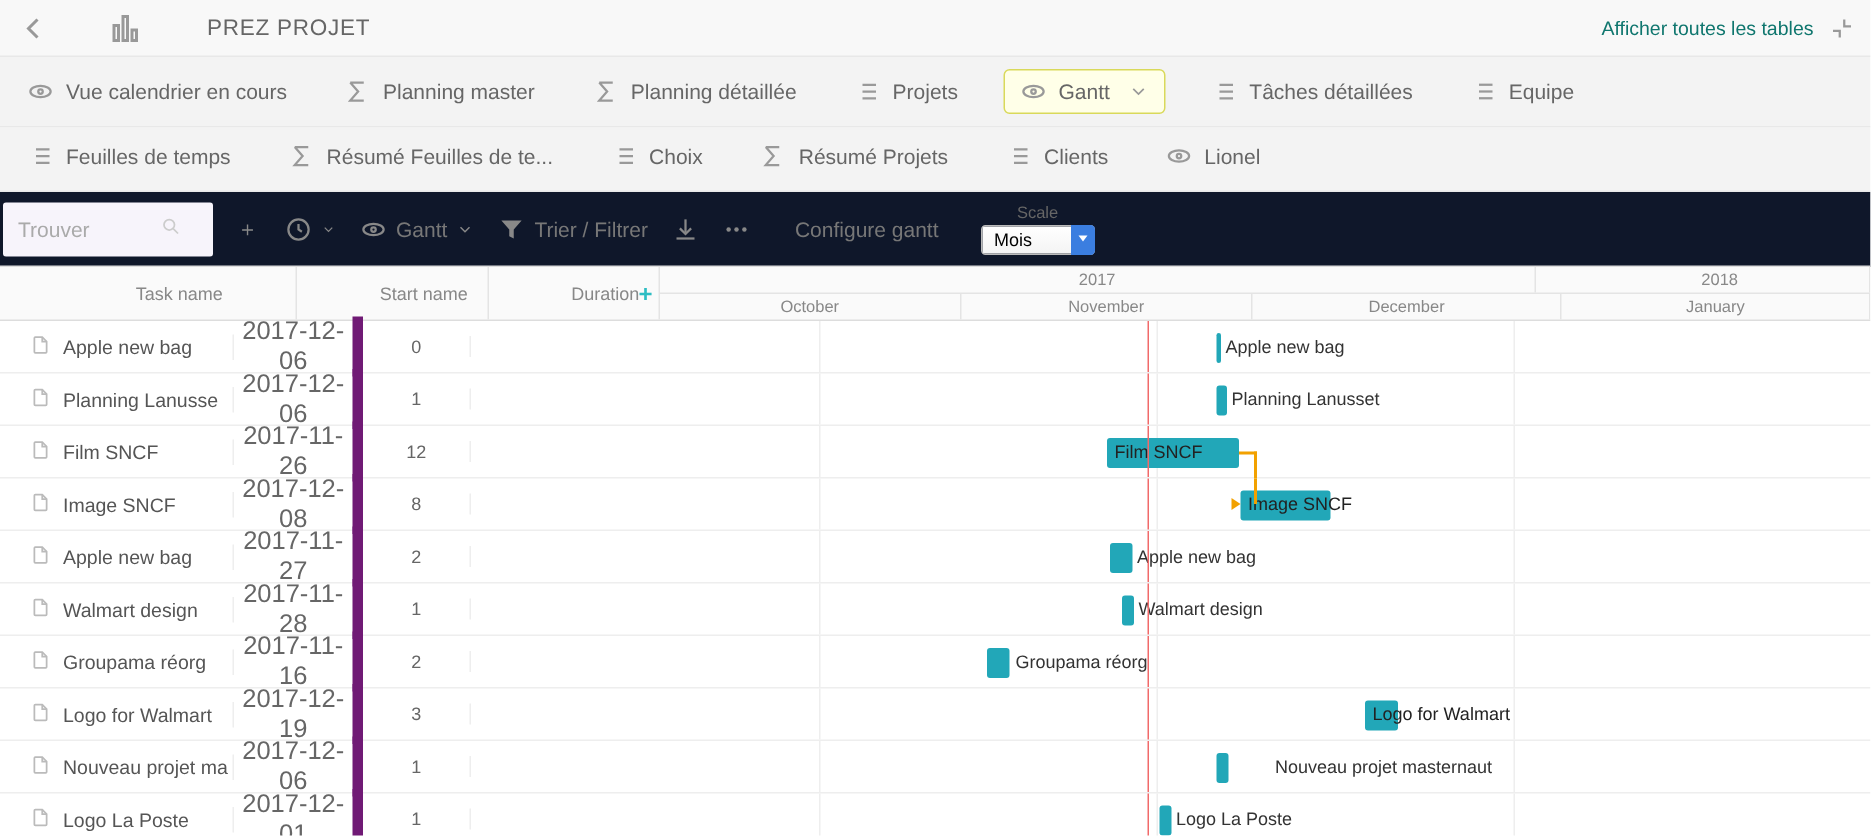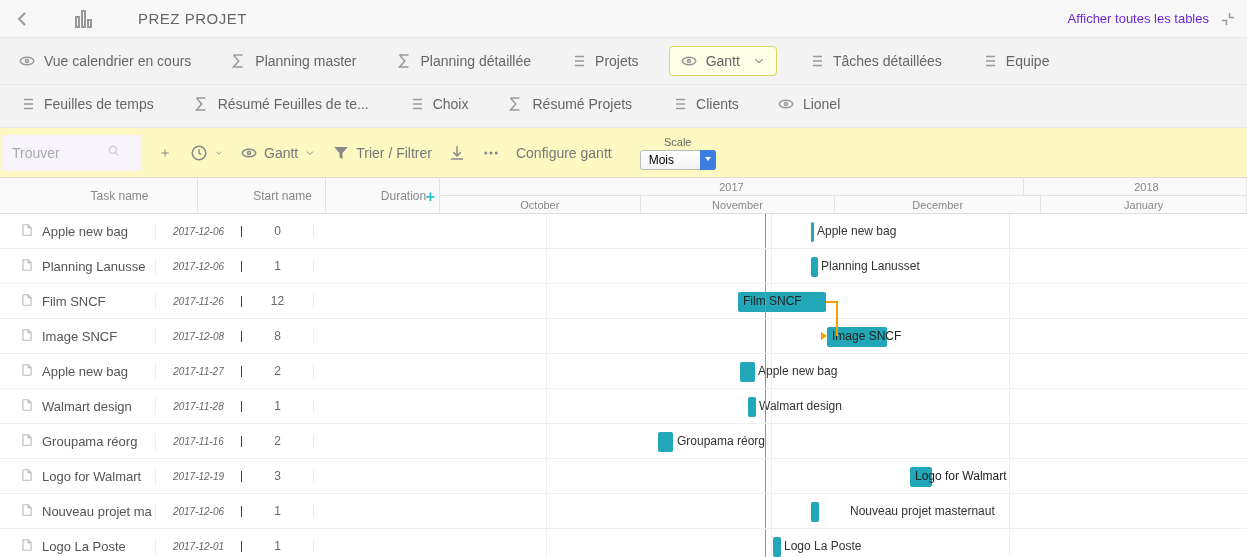--- a/index.html
+++ b/index.html
@@ -3,32 +3,32 @@
 <meta charset="utf-8">
 <style>
   * { box-sizing: border-box; margin: 0; padding: 0; }
   body { font-family: -apple-system, BlinkMacSystemFont, "Segoe UI", Arial, sans-serif; font-size: 13px; color: #555; background: #fff; width: 1247px; height: 557px; overflow: hidden; }
   
   
   .header { height: 38px; display: flex; align-items: center; padding: 15px 10px; background: #f8f8f8; border-bottom: 1px solid #e8e8e8; gap: 32px; }
   .back-btn { width: 24px; height: 24px; display: flex; align-items: center; justify-content: center; cursor: pointer; color: #999; margin-right: 6px; }
   .chart-ico { width: 24px; height: 24px; display: flex; align-items: center; justify-content: center; color: #999; margin-right: 10px; }
   .project-title { font-size: 15px; color: #666; font-weight: 400; letter-spacing: 0.5px; }
-  .header-right { margin-left: auto; display: flex; align-items: center; gap: 10px; color: #6d28d9; font-size: 13px; }
+  .header-right { margin-left: auto; display: flex; align-items: center; gap: 10px; color: #0f766e; font-size: 13px; }
   .collapse-icon { width: 18px; height: 18px; color: #999; }
   
   
   .tabs-bar { display: flex; align-items: center; flex-wrap: wrap; padding: 8px 10px; background: #f3f3f3; gap: 22px; border-bottom: 1px solid #e8e8e8; }
   .tab { display: flex; align-items: center; gap: 8px; padding: 6px 8px; color: #666; font-size: 14px; cursor: pointer; border-radius: 4px; }
   .tab .icon { color: #999; width: 18px; height: 18px; display: flex; align-items: center; justify-content: center; }
   .tab.active { border: 1px solid #d9d95a; background: #ffffe8; padding: 5px 10px; }
   .tab .chev { margin-left: 4px; }
   
   
-  .toolbar-wrap { display: flex; align-items: center; height: 50px; border-bottom: 1px solid #ddd; background: #fef9c3; }
+  .toolbar-wrap { display: flex; align-items: center; height: 50px; border-bottom: 1px solid #ddd; background: #0f172a; }
   .search-box { width: 140px; height: 36px; margin: 0 4px 0 2px; background: #f7f4fb; display: flex; align-items: center; padding: 0 10px; border-radius: 2px; }
   .search-box input { border: none; background: transparent; width: 95px; font-size: 14px; color: #999; outline: none; }
   .search-box input::placeholder { color: #aaa; }
   .search-box .sicon { color: #ccc; font-size: 14px; }
   .toolbar { display: flex; align-items: center; gap: 16px; padding-left: 10px; flex: 1; }
   .tbtn { display: flex; align-items: center; gap: 6px; color: #777; font-size: 14px; cursor: pointer; }
   .tbtn .icon { width: 18px; height: 18px; display: flex; align-items: center; justify-content: center; color: #888; }
   .scale-wrap { display: flex; flex-direction: column; align-items: center; margin-left: 12px; }
   .scale-wrap .lbl { font-size: 11px; color: #666; margin-bottom: 2px; }
   .scale-sel { width: 76px; height: 20px; font-size: 12px; border: 1px solid #bbb; border-radius: 3px; background: linear-gradient(#fff,#f4f4f4); padding-left: 4px; }
@@ -47,21 +47,21 @@
   .timeline-yearrow { height: 18px; border-bottom: 1px solid #e4e4e4; display:flex;gap:23px; }
   .year-cell { border-right:1px solid #e4e4e4; font-size:11px; color:#888; display:flex; align-items:center; justify-content:center; }
   .timeline-monthrow { height: 18px; display:flex; }
   .month-cell { border-right:1px solid #e4e4e4; font-size:11px; color:#888; display:flex; align-items:center; justify-content:center; }
   
   
   .rows { position: relative; }
   .row { display: flex; height: 35px; border-bottom: 1px solid #eee; align-items: center; }
   .row .tname { width: 156px; border-right: 1px solid #eee; display: flex; align-items: center; padding-left: 20px; gap: 8px; font-size: 13px; color: #555; white-space: nowrap; overflow: hidden; }
   .tname .doc-ico { color: #bbb; width: 14px; flex-shrink:0; }
-  .row .tstart { width: 86px; border-right: 1px solid #701a75; text-align: center; font-size: 10px; color: #666; font-style: italic; }
+  .row .tstart { width: 86px; border-right: 7px solid #701a75; text-align: center; font-size: 17px; color: #666; }
   .row .tdur { width: 72px; border-right: 1px solid #eee; text-align: center; font-size: 12px; color: #666; }
   .row .ttrack { flex: 1; position: relative; height: 100%; }
   
   .bar { position: absolute; top: 8px; height: 20px; background: #22a7b8; border-radius: 2px; }
   .bar-label { position: absolute; top: 10px; font-size: 12px; color: #333; white-space: nowrap; }
   .dep-line-h { position:absolute; height:2px; background:#f2a100; }
   .dep-line-v { position:absolute; width:2px; background:#f2a100; }
   .dep-arrow { position:absolute; width:0; height:0; border-top:4px solid transparent; border-bottom:4px solid transparent; border-left:6px solid #f2a100; }
   
   .today-line { position: absolute; top: 0; bottom: 0; width: 1px; background: #f16a6a; z-index: 5; }
@@ -305,21 +305,21 @@
       </span>
     <span class="tbtn">
         <span class="icon">
           <svg viewBox="0 0 24 24" fill="currentColor">
             <circle cx="5" cy="12" r="2"></circle>
             <circle cx="12" cy="12" r="2"></circle>
             <circle cx="19" cy="12" r="2"></circle>
           </svg>
         </span>
       </span>
-    <span class="tbtn" style="margin-left:0;">
+    <span class="tbtn" style="margin-left:14px;">
         <span>Configure gantt</span>
       </span>
     <div class="scale-wrap">
       <span class="lbl">Scale</span>
       <span class="scale-sel-wrap">
         <select class="scale-sel">
           <option>Mois</option>
         </select>
       </span>
     </div>

